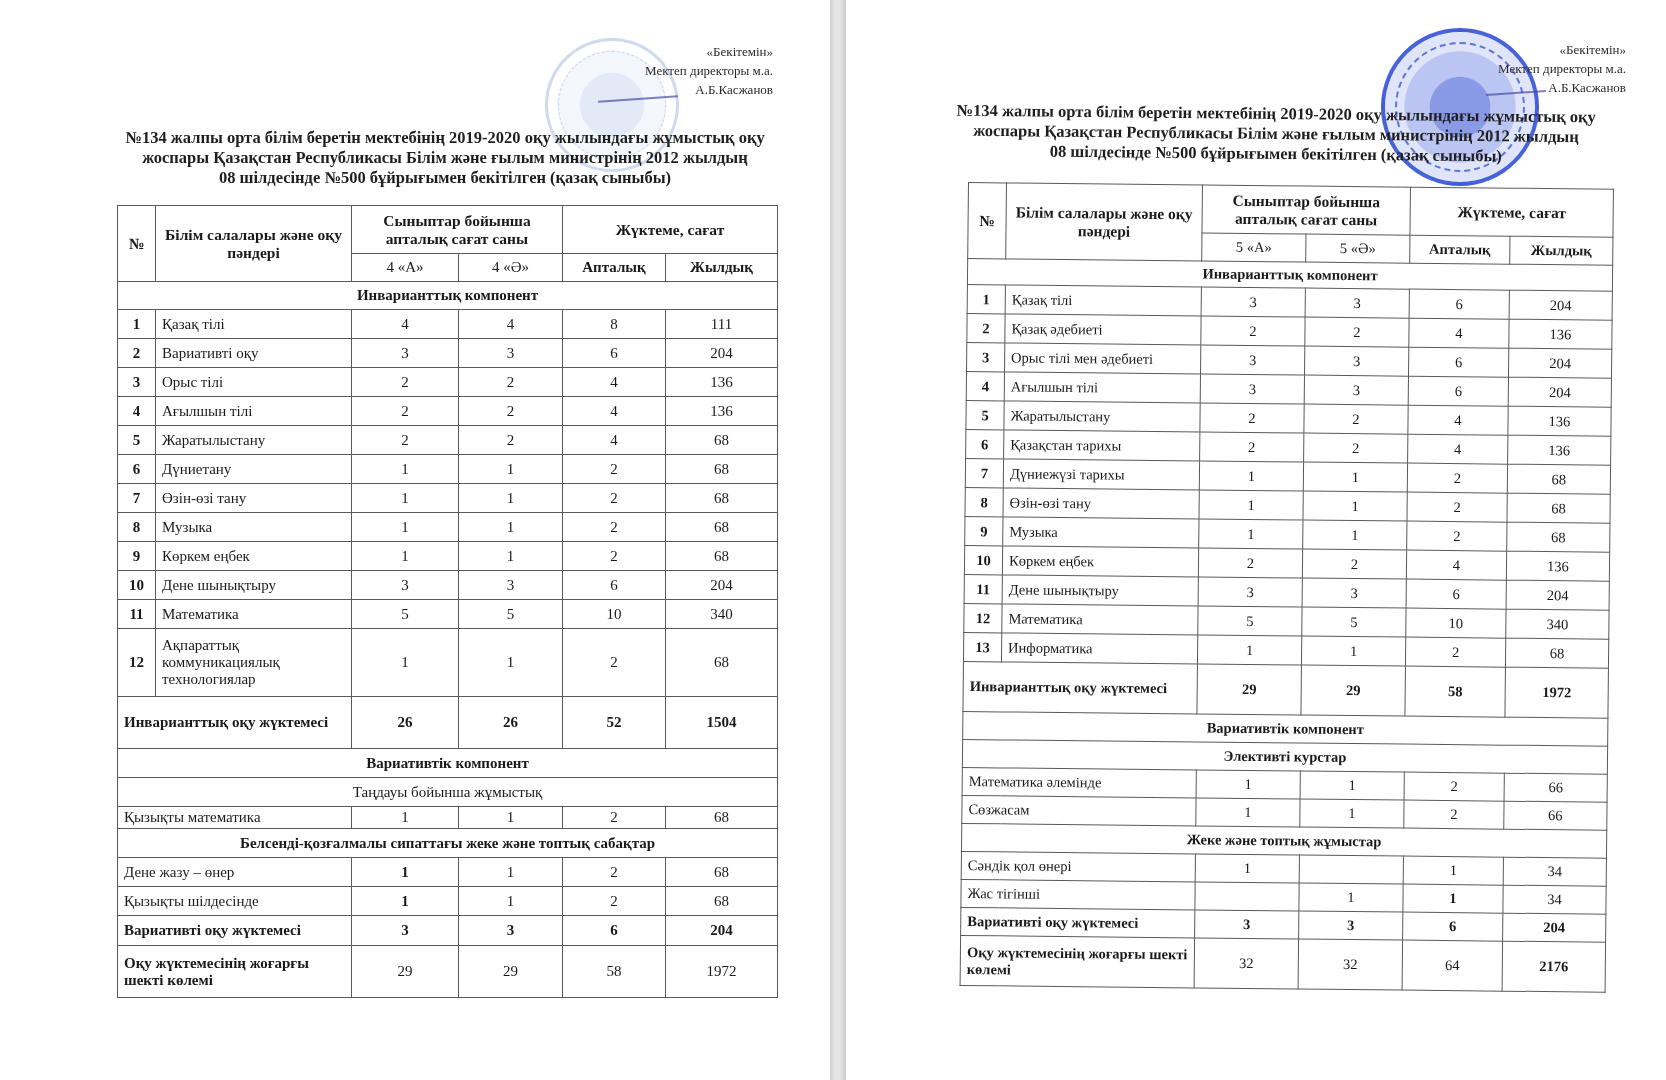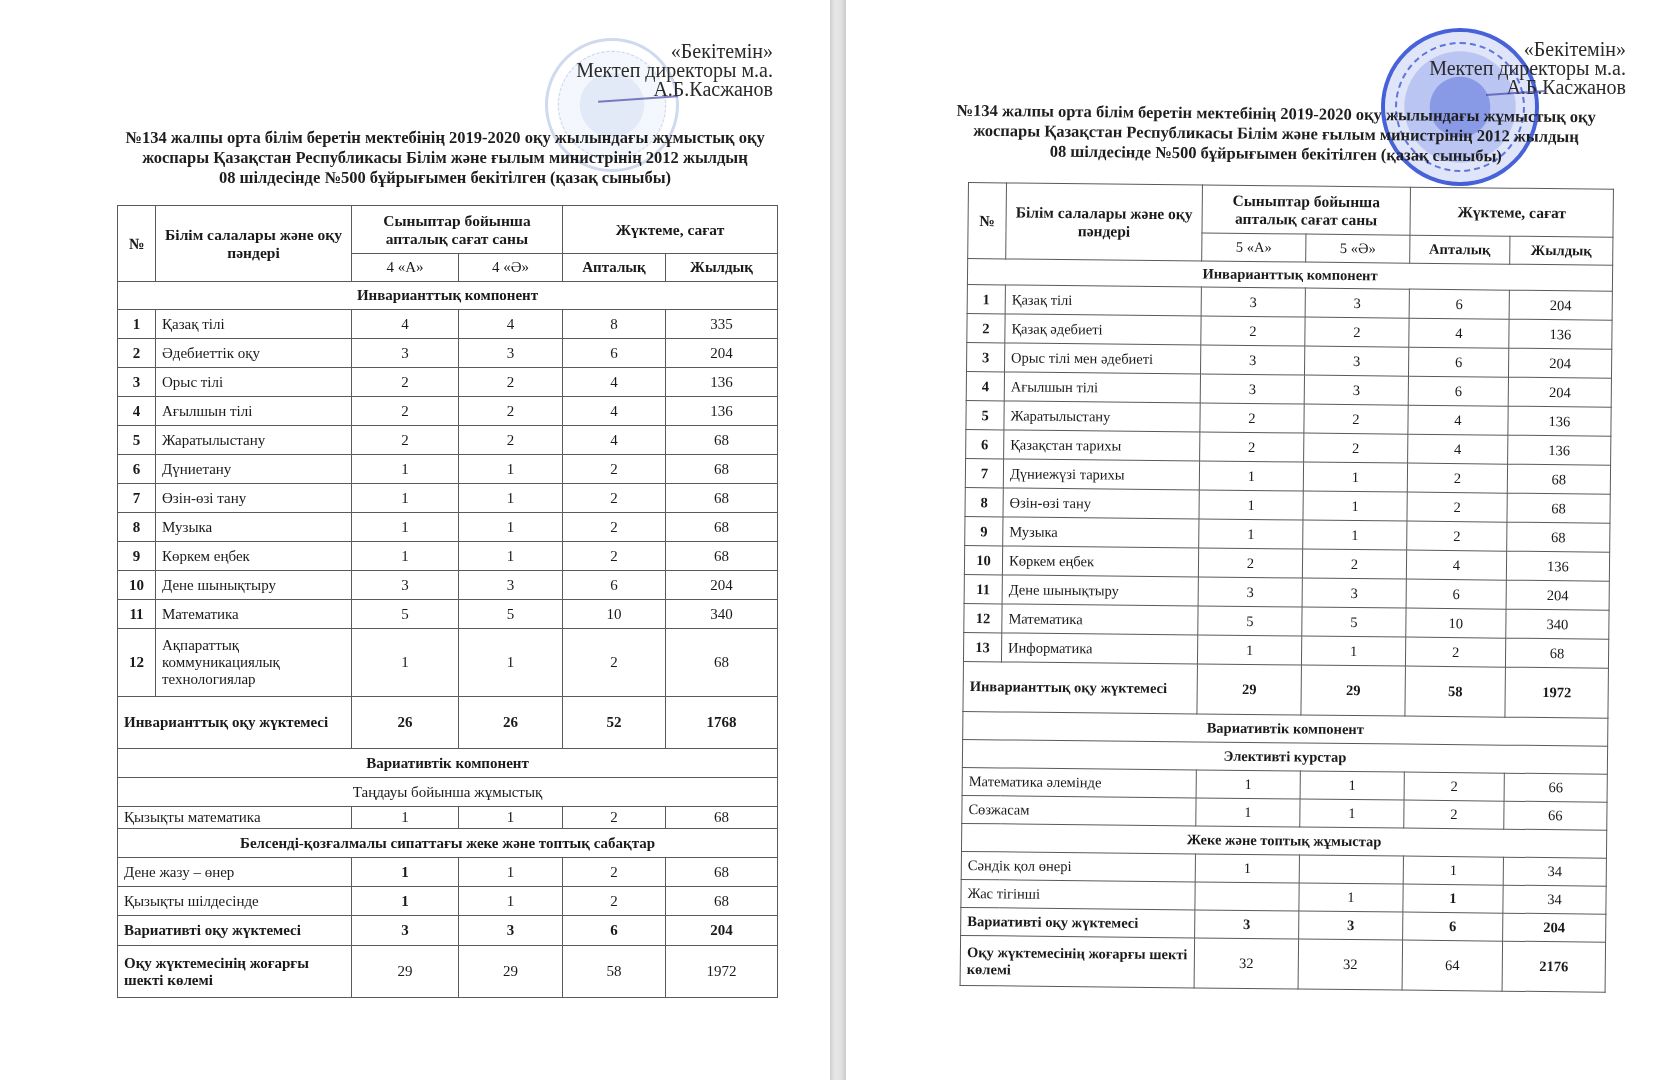--- a/index.html
+++ b/index.html
@@ -3,21 +3,21 @@
 <meta charset="utf-8">
 <style>
   html, body { margin:0; padding:0; }
   body { width:1666px; height:1080px; background:#ffffff; position:relative; overflow:hidden;
          font-family:"Liberation Serif","DejaVu Serif",serif; color:#1a1a1a; }
   .page { position:absolute; top:0; height:1080px; background:#fff; }
   .page.left { left:0; width:830px; }
   .page.right { left:846px; width:820px; }
   .divider { position:absolute; left:830px; top:0; width:16px; height:1080px;
              background:linear-gradient(to right,#cfcfcf,#e6e6e6 30%,#e2e2e2 70%,#cbcbcb); }
-  .approve { position:absolute; text-align:right; font-size:20px; line-height:19px; color:#2a2a2a; }
+  .approve { position:absolute; text-align:right; font-size:13px; line-height:19px; color:#2a2a2a; }
   .title { position:absolute; text-align:center; font-weight:bold; font-size:16.5px; line-height:20px; color:#1e1e1e; }
   .stamp { position:absolute; border-radius:50%; }
   .stamp.faint { border:3px solid rgba(120,150,210,0.35);
      background:radial-gradient(circle, rgba(140,170,225,0.25) 0 35%, rgba(160,185,230,0.12) 36% 60%, transparent 61%); }
   .stamp.strong { border:4px solid rgba(40,70,210,0.85);
      background:radial-gradient(circle, rgba(40,70,210,0.55) 0 28%, rgba(60,90,220,0.35) 29% 52%, rgba(80,110,225,0.18) 53% 70%, transparent 71%); }
   .stamp.strong::after { content:""; position:absolute; inset:10px; border:2px dashed rgba(40,70,210,0.7); border-radius:50%; }
   .stamp.faint::after { content:""; position:absolute; inset:10px; border:1.5px dashed rgba(120,150,210,0.35); border-radius:50%; }
   .sig { position:absolute; height:2px; background:#4a4aa8; transform:rotate(-4deg); opacity:0.7; }
   table.plan { position:absolute; border-collapse:collapse; table-layout:fixed; font-size:15px; }
@@ -73,25 +73,25 @@
     <tr style="height:28px">
           <td colspan="6" class="sec">Инварианттық компонент</td>
         </tr>
 
     <tr style="height:29px">
           <td class="c b">1</td>
           <td class="l">Қазақ тілі</td>
           <td class="c">4</td>
           <td class="c">4</td>
           <td class="c">8</td>
-          <td class="c">335</td>
+          <td class="c">111</td>
         </tr>
     <tr style="height:29px">
           <td class="c b">2</td>
-          <td class="l">Әдебиеттік оқу</td>
+          <td class="l">Вариативті оқу</td>
           <td class="c">3</td>
           <td class="c">3</td>
           <td class="c">6</td>
           <td class="c">204</td>
         </tr>
     <tr style="height:29px">
           <td class="c b">3</td>
           <td class="l">Орыс тілі</td>
           <td class="c">2</td>
           <td class="c">2</td>
@@ -169,21 +169,21 @@
           <td class="c">1</td>
           <td class="c">2</td>
           <td class="c">68</td>
         </tr>
 
     <tr style="height:52px">
       <td colspan="2" class="l b">Инварианттық оқу жүктемесі</td>
       <td class="num">26</td>
           <td class="num">26</td>
       <td class="num">52</td>
-          <td class="num">1768</td>
+          <td class="num">1504</td>
     </tr>
     <tr style="height:29px">
           <td colspan="6" class="sec">Вариативтік компонент</td>
         </tr>
     <tr style="height:29px">
           <td colspan="6" class="sec2">Таңдауы бойынша жұмыстық</td>
         </tr>
     <tr style="height:19px">
       <td colspan="2" class="l">Қызықты математика</td>
       <td class="c">1</td>

